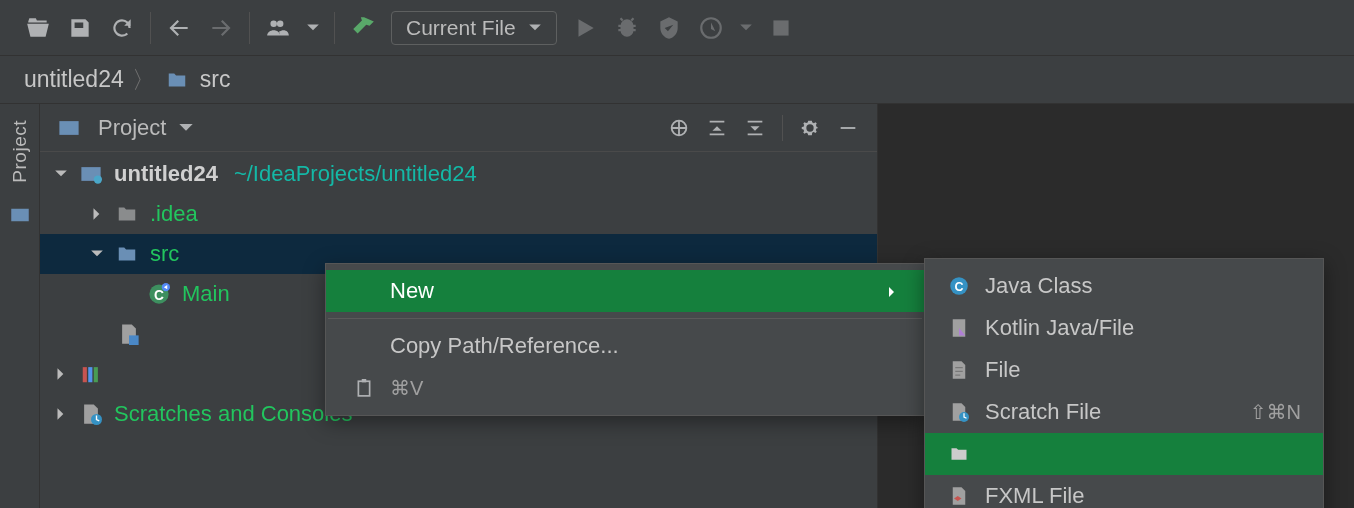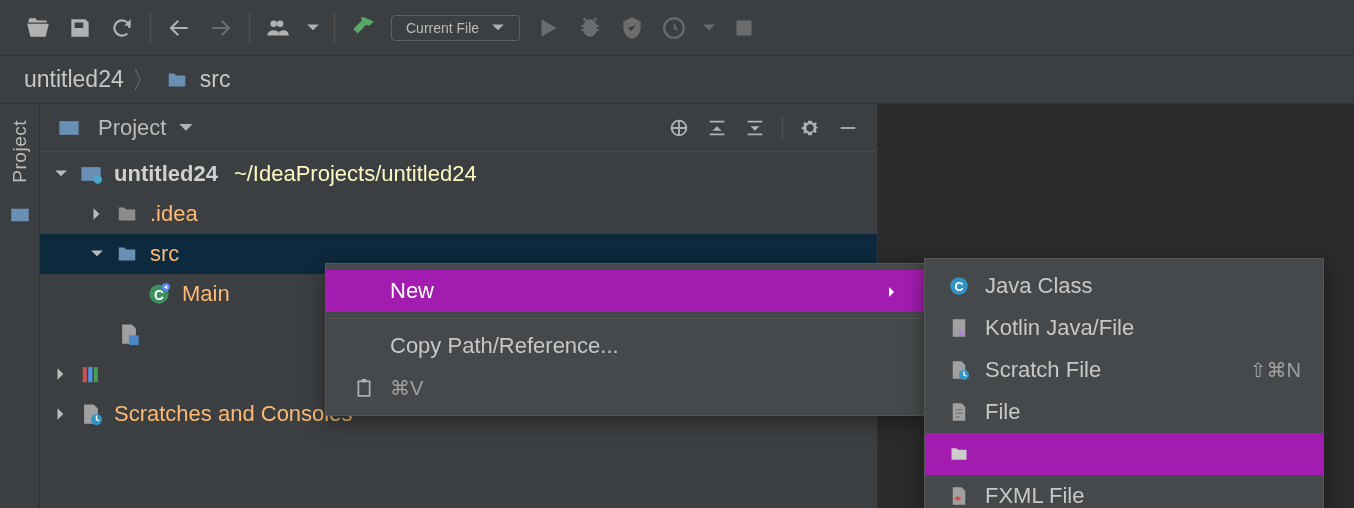--- a/index.html
+++ b/index.html
@@ -45,21 +45,21 @@
     }
     .tb-icon svg { width: 26px; height: 26px; }
     
     .run-config {
       border: 1px solid #5e6060;
       border-radius: 4px;
       padding: 4px 14px;
       display: flex;
       align-items: center;
       gap: 12px;
-      font-size: 14px;
+      font-size: 21px;
       color: #bbbbbb;
       cursor: pointer;
     }
     
     
     .breadcrumb {
       height: 48px;
       display: flex;
       align-items: center;
       padding-left: 24px;
@@ -173,25 +173,25 @@
     .i3 { width: 90px; }
     .tree-icon {
       width: 26px;
       height: 26px;
       display: flex;
       align-items: center;
       justify-content: center;
       margin-right: 4px;
     }
     .tree-label {
-      color: #fdba74;
+      color: #22c55e;
     }
     .tree-label.bold { font-weight: 600; color: #d0d0d0; }
     .tree-hint {
-      color: #fef9c3;
+      color: #14b8a6;
       margin-left: 10px;
       text-align: right;
     }
     
     
     .context-menu {
       position: absolute;
       left: 325px;
       top: 263px;
       width: 600px;
@@ -204,21 +204,21 @@
       height: 42px;
       display: flex;
       align-items: center;
       padding: 0 26px;
       gap: 14px;
       font-size: 22px;
       color: #c7c7c7;
       cursor: pointer;
     }
     .menu-item.highlighted {
-      background: #a21caf;
+      background: #15803d;
       color: #fff;
     }
     .menu-item .m-icon {
       width: 24px;
       display: flex;
       justify-content: center;
       color: #afb1b3;
     }
     .menu-item.highlighted .m-icon { color: #fff; }
     .menu-item .m-label { flex: 1; }
@@ -563,35 +563,35 @@
           <path fill="#a0a0a0" d="M3 1h10v14H3z"></path>
           <path fill="#b07fd6" d="M8 8l5 6H8z"></path>
         </svg>
     </span>
     <span class="m-label">Kotlin Java/File</span>
   </div>
   <div class="menu-item">
     <span class="m-icon">
       <svg viewBox="0 0 16 16" width="20" height="20">
           <path fill="#a0a0a0" d="M3 1h7l3 3v11H3z"></path>
-          <circle cx="12" cy="12" r="4" fill="#3592c4"></circle>
-          <path d="M12 9v3l2 1" stroke="#fff" stroke-width="1" fill="none"></path>
-        </svg>
-    </span>
-    <span class="m-label">Scratch File</span>
-    <span class="m-shortcut">⇧⌘N</span>
+          <path fill="#787878" d="M5 6h6M5 9h6M5 12h4" stroke="#787878" stroke-width="1"></path>
+        </svg>
+    </span>
+    <span class="m-label">File</span>
   </div>
   <div class="menu-item">
     <span class="m-icon">
       <svg viewBox="0 0 16 16" width="20" height="20">
           <path fill="#a0a0a0" d="M3 1h7l3 3v11H3z"></path>
-          <path fill="#787878" d="M5 6h6M5 9h6M5 12h4" stroke="#787878" stroke-width="1"></path>
-        </svg>
-    </span>
-    <span class="m-label">File</span>
+          <circle cx="12" cy="12" r="4" fill="#3592c4"></circle>
+          <path d="M12 9v3l2 1" stroke="#fff" stroke-width="1" fill="none"></path>
+        </svg>
+    </span>
+    <span class="m-label">Scratch File</span>
+    <span class="m-shortcut">⇧⌘N</span>
   </div>
   <div class="menu-item highlighted">
     <span class="m-icon">
       <svg viewBox="0 0 24 24" width="20" height="20">
           <path fill="#cccccc" d="M3 5h6l2 2h10v12H3z"></path>
         </svg>
     </span>
   </div>
   <div class="menu-item">
     <span class="m-icon">

